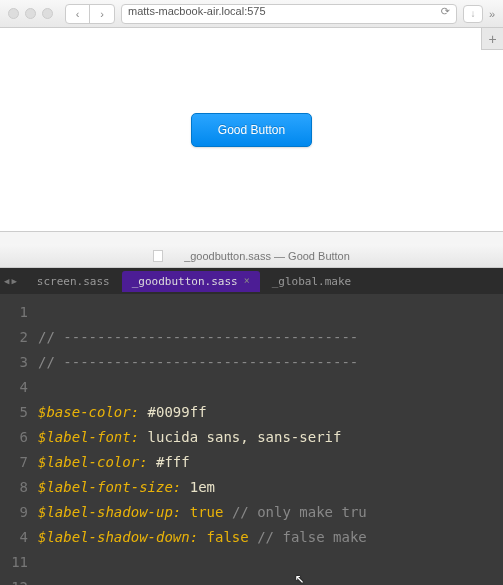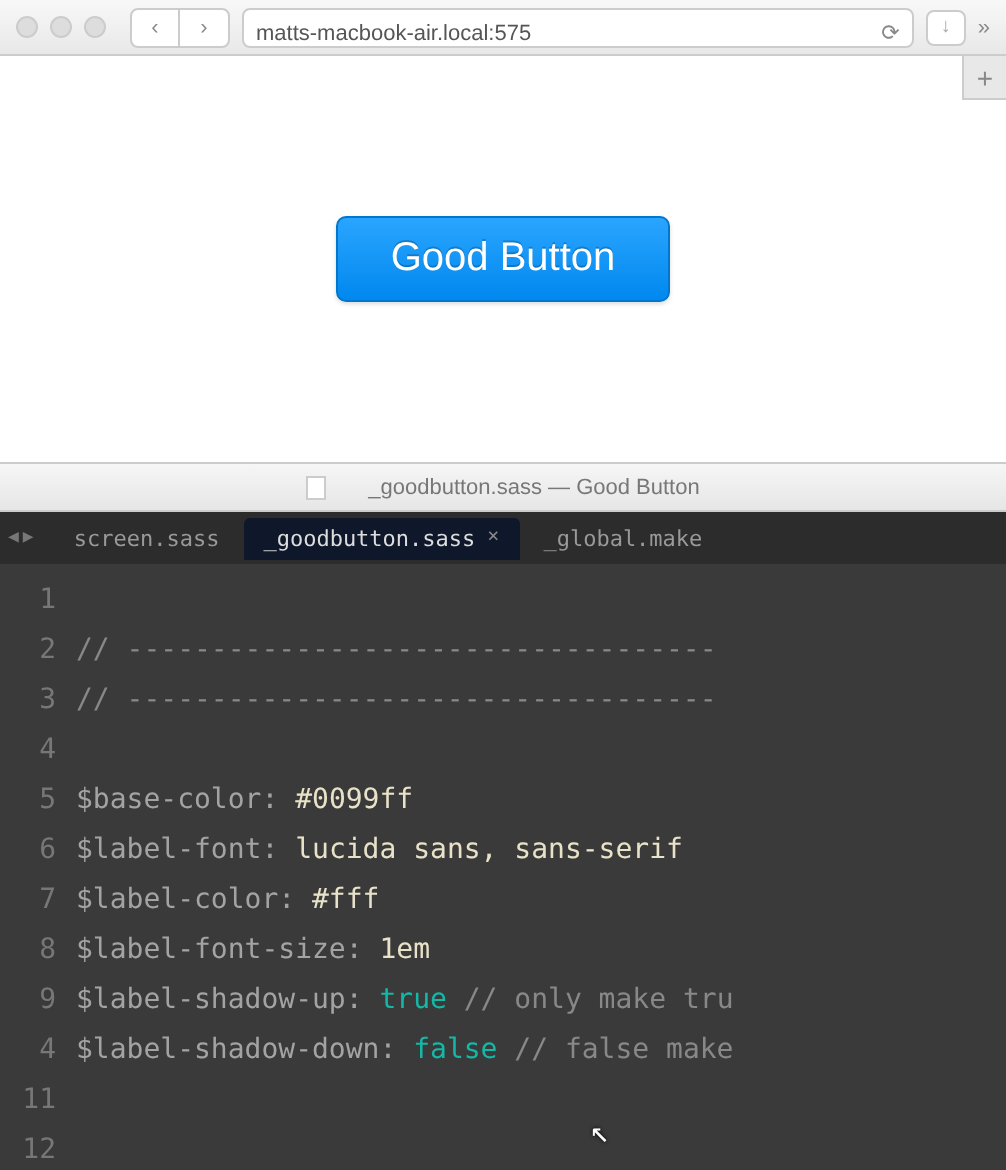--- a/index.html
+++ b/index.html
@@ -5,50 +5,50 @@
 * { margin: 0; padding: 0; box-sizing: border-box; }
 body { width: 503px; height: 585px; font-family: -apple-system, "Helvetica Neue", Arial, sans-serif; overflow: hidden; background: #f5f5f5; }
 
 
 .browser-chrome { height: 28px; background: linear-gradient(#f8f8f8, #e8e8e8); border-bottom: 1px solid #ccc; display: flex; align-items: center; padding: 0 8px; gap: 6px; }
 .traffic-lights { display: flex; gap: 6px; margin-right: 6px; }
 .traffic-light { width: 11px; height: 11px; border-radius: 50%; background: #ddd; border: 1px solid #ccc; }
 .nav-arrows { display: flex; border: 1px solid #ccc; border-radius: 4px; overflow: hidden; background: #fff; }
 .nav-arrow { width: 24px; height: 18px; display: flex; align-items: center; justify-content: center; font-size: 11px; color: #888; }
 .nav-arrow:first-child { border-right: 1px solid #ccc; }
-.url-bar { flex: 1; height: 20px; background: #fff; border: 1px solid #ccc; border-radius: 4px; display: flex; align-items: flex-end; padding: 0 6px; font-size: 11px; color: #555; overflow: hidden; white-space: nowrap; }
+.url-bar { flex: 1; height: 20px; background: #fff; border: 1px solid #ccc; border-radius: 4px; display: flex; align-items: flex-start; padding: 0 6px; font-size: 11px; color: #555; overflow: hidden; white-space: nowrap; }
 .url-refresh { margin-left: auto; color: #888; }
 .chrome-right { display: flex; align-items: center; gap: 6px; }
 .dl-icon { width: 20px; height: 18px; border: 1px solid #ccc; border-radius: 4px; background: #fff; display: flex; align-items: center; justify-content: center; font-size: 10px; color: #aaa; }
 .more-icon { font-size: 11px; color: #888; }
 
 
 .browser-viewport { height: 204px; background: #fff; display: flex; align-items: center; justify-content: center; border-bottom: 1px solid #ccc; position: relative; }
 .new-tab-btn { position: absolute; right: 0; top: 0; width: 22px; height: 22px; background: #e8e8e8; border-left: 1px solid #ccc; border-bottom: 1px solid #ccc; display: flex; align-items: center; justify-content: center; color: #888; font-size: 14px; }
-.good-button { background: linear-gradient(#2aa5ff, #0088ee); color: #fff; border: 1px solid #0077cc; border-radius: 5px; padding: 9px 26px; font-size: 20px; font-weight: 500; font-family: "Lucida Sans", "Lucida Grande", sans-serif; text-shadow: 0 -1px 0 rgba(0,0,0,0.2); box-shadow: 0 1px 2px rgba(0,0,0,0.15); }
+.good-button { background: linear-gradient(#2aa5ff, #0088ee); color: #fff; border: 1px solid #0077cc; border-radius: 5px; padding: 9px 26px; font-size: 12px; font-weight: 500; font-family: "Lucida Sans", "Lucida Grande", sans-serif; text-shadow: 0 -1px 0 rgba(0,0,0,0.2); box-shadow: 0 1px 2px rgba(0,0,0,0.15); }
 
 
-.editor-titlebar { height: 24px; background: linear-gradient(#f6f6f6, #e6e6e6); border-bottom: 1px solid #ccc; display: flex; align-items: center; justify-content: center; font-size: 11px; color: #777; gap: 21px; }
+.editor-titlebar { height: 24px; background: linear-gradient(#f6f6f6, #e6e6e6); border-bottom: 1px solid #ccc; display: flex; align-items: center; justify-content: center; font-size: 11px; color: #777; gap: 21px; margin-top: 12px; }
 .file-icon { width: 10px; height: 12px; border: 1px solid #ccc; background: #fff; display: inline-block; }
 
 
 .editor { height: 329px; background: #3a3a3a; color: #ccc; font-family: "Menlo", "Monaco", "Consolas", monospace; font-size: 14px; overflow: hidden; position: relative; }
 .editor-tabs { height: 26px; background: #2c2c2c; display: flex; align-items: center; padding: 0 4px; gap: 2px; }
 .tab-nav { display: flex; gap: 2px; margin-right: 8px; color: #777; font-size: 9px; }
 .editor-tab { padding: 4px 10px; font-size: 11px; color: #999; border-radius: 3px 3px 0 0; display: flex; align-items: flex-start; gap: 6px; }
-.editor-tab.active { background: #0f172a; color: #ddd; }
+.editor-tab.active { background: #4c1d95; color: #ddd; }
 .tab-close { font-size: 10px; color: #888; }
 .code-area { display: flex; padding-top: 6px; }
 .gutter { width: 38px; text-align: right; padding-right: 10px; color: #777; user-select: none; }
 .gutter div, .lines div { height: 25px; line-height: 25px; white-space: pre; }
 .lines { flex: 1; overflow: hidden; }
 .tok-comment { color: #888; }
-.tok-var { color: #a3a3a3; }
+.tok-var { color: #eab308; font-style: italic; }
 .tok-value { color: #e8e2c8; margin-top: 16px; }
-.tok-keyword { color: #14b8a6; }
+.tok-keyword { color: #eab308; }
 .cursor-pointer { position: absolute; left: 295px; top: 300px; font-size: 16px; color: #fff; text-shadow: 0 0 2px #000; pointer-events: none; }
 </style>
 </head>
 <body>
 
 <div class="browser-chrome">
   <div class="traffic-lights">
     <div class="traffic-light"></div>
     <div class="traffic-light"></div>
     <div class="traffic-light"></div>

